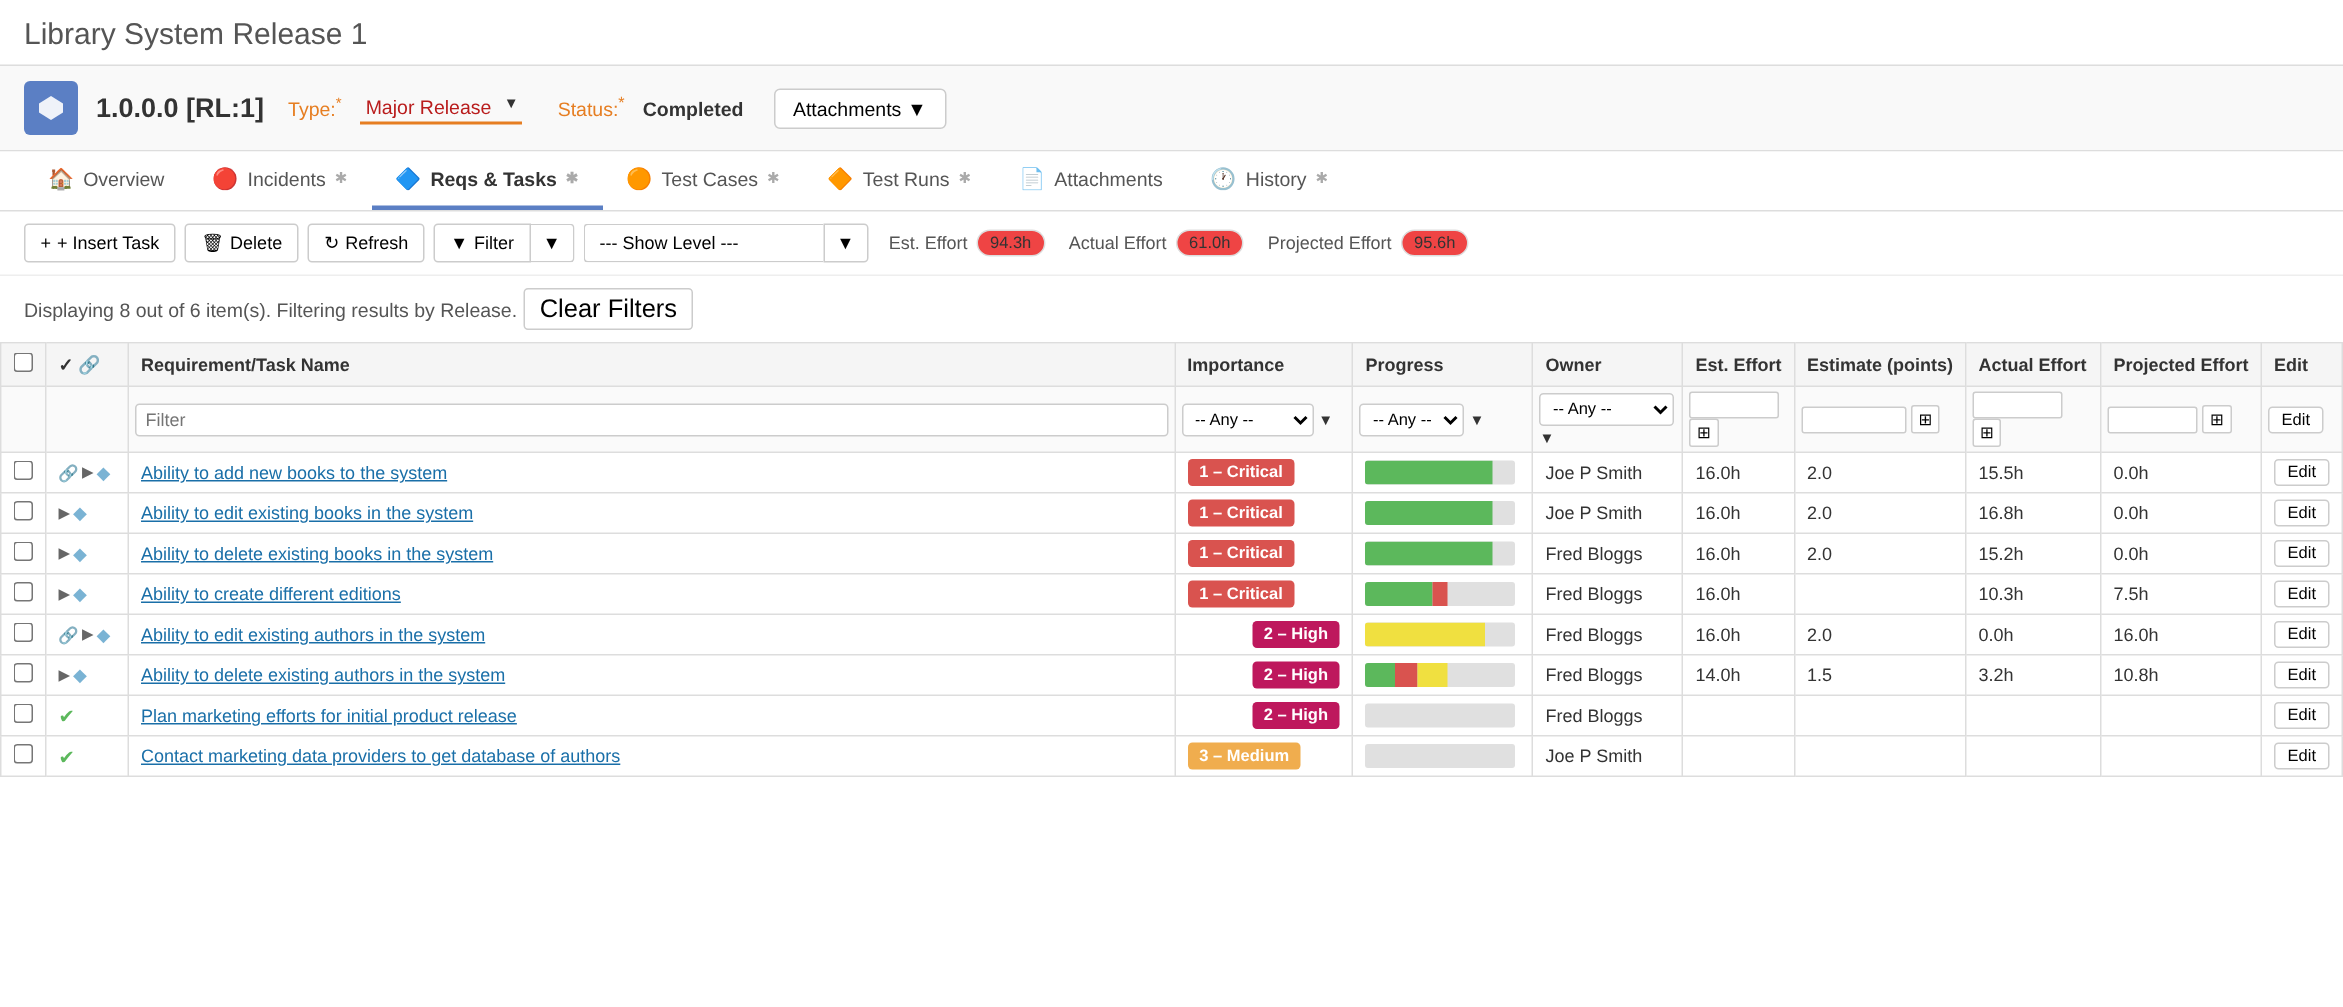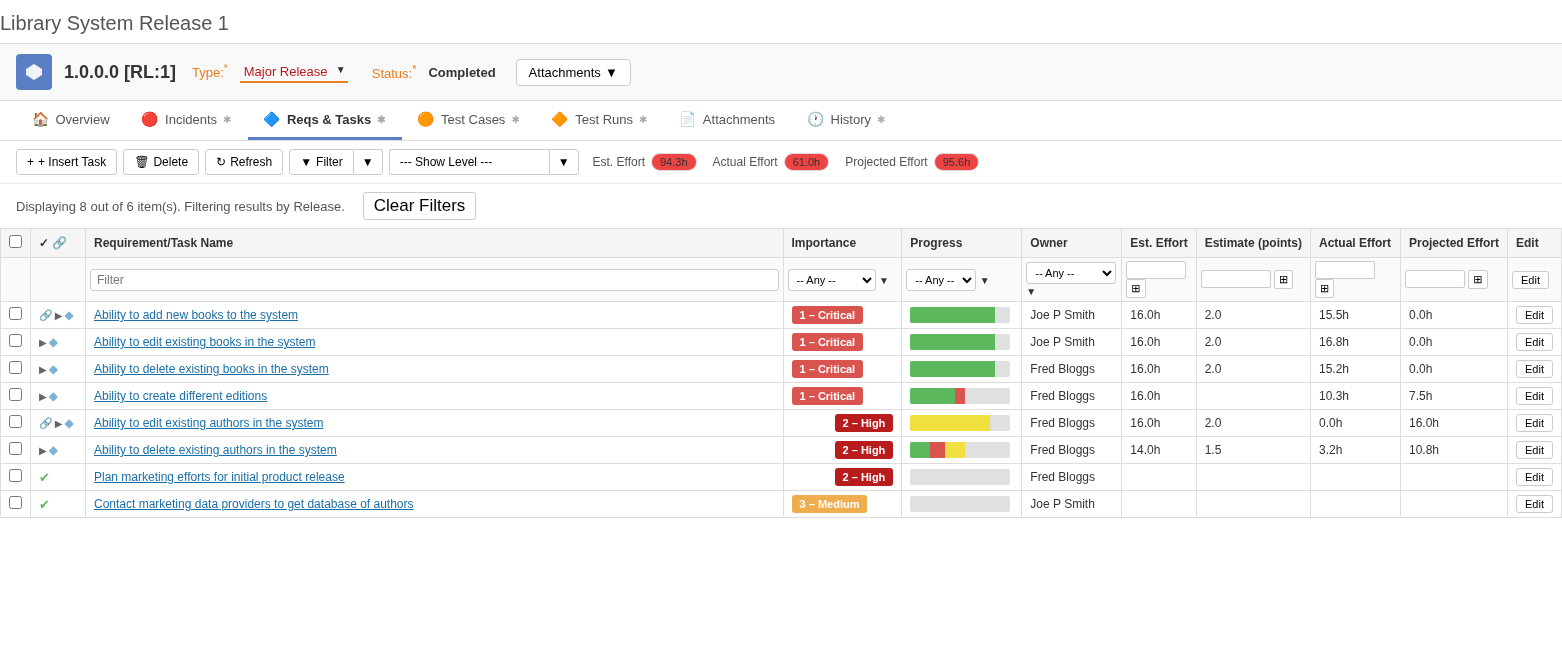--- a/index.html
+++ b/index.html
@@ -1,18 +1,18 @@
 <!DOCTYPE html>
 <html><head>
   <meta charset="utf-8">
   <style>
     * { box-sizing: border-box; margin: 0; padding: 0; }
     body { font-family: Arial, sans-serif; font-size: 13px; background: #fff; color: #333; }
 
-    .page-title { font-size: 20px; font-weight: normal; color: #555; padding: 12px 0 8px; }
+    .page-title { font-size: 20px; font-weight: normal; color: #555; padding: 12px 16px 8px; }
 
     .header-bar {
       display: flex; align-items: center; padding: 10px 16px;
       border-top: 1px solid #ddd; border-bottom: 1px solid #ddd;
       background: #f9f9f9; gap: 12px;
     }
     .release-icon { width: 36px; height: 36px; background: #5b7fc4; border-radius: 4px;
       display: flex; align-items: center; justify-content: center; }
     .release-icon svg { fill: white; }
     .release-id { font-size: 18px; font-weight: bold; color: #333; margin-right: 4px; }
@@ -63,21 +63,21 @@
       font-size: 12px; outline: none; appearance: none; min-width: 160px; cursor: pointer;
       border-radius: 3px 0 0 3px;
     }
     .show-level-arrow { border: 1px solid #ccc; background: white; padding: 5px 8px;
       border-radius: 0 3px 3px 0; cursor: pointer; font-size: 12px; }
     .effort-group { display: flex; align-items: center; gap: 16px; margin-left: 8px; }
     .effort-item { display: flex; align-items: center; gap: 6px; font-size: 12px; color: #555; }
     .effort-badge { background: #ef4444; border: 1px solid #ddd; border-radius: 10px;
       padding: 2px 8px; font-size: 11px; color: #333; }
 
-    .filter-info { padding: 8px 16px; font-size: 13px; color: #555; display: flex; align-items: center; gap: 18px; }
+    .filter-info { padding: 8px 16px; font-size: 13px; color: #555; display: flex; align-items: center; gap: 4px; }
     .clear-filters-btn {
       border: 1px solid #ccc; background: white; padding: 3px 10px;
       border-radius: 3px; cursor: pointer; font-size: 17px;
     }
 
     .data-table { width: 100%; border-collapse: collapse; font-size: 12px; }
     .data-table th {
       background: #f5f5f5; border: 1px solid #ddd; padding: 6px 8px;
       text-align: left; font-weight: bold; color: #333; white-space: nowrap;
     }
@@ -97,21 +97,21 @@
       cursor: pointer; border-radius: 3px; font-size: 11px;
     }
 
     .req-name a { color: #1a6fa8; text-decoration: underline; cursor: pointer; }
 
     .importance-badge {
       display: inline-block; padding: 3px 8px; border-radius: 3px;
       color: white; font-size: 11px; font-weight: bold; white-space: nowrap;
     }
     .imp-critical { background: #d9534f; }
-    .imp-high { background: #b91c1c; margin-left: 43px; }
+    .imp-high { background: #be185d; margin-left: 43px; }
     .imp-medium { background: #f0ad4e; }
 
     .progress-bar-container { width: 100px; height: 16px; background: #e0e0e0; border-radius: 2px; overflow: hidden; display: flex; }
     .progress-green { background: #5cb85c; height: 100%; }
     .progress-red { background: #d9534f; height: 100%; }
     .progress-yellow { background: #f0e040; height: 100%; }
 
     .row-icons { display: flex; align-items: center; gap: 2px; }
     .expand-arrow { cursor: pointer; color: #666; font-size: 10px; }
     .diamond { color: #7ab3d4; font-size: 12px; }

